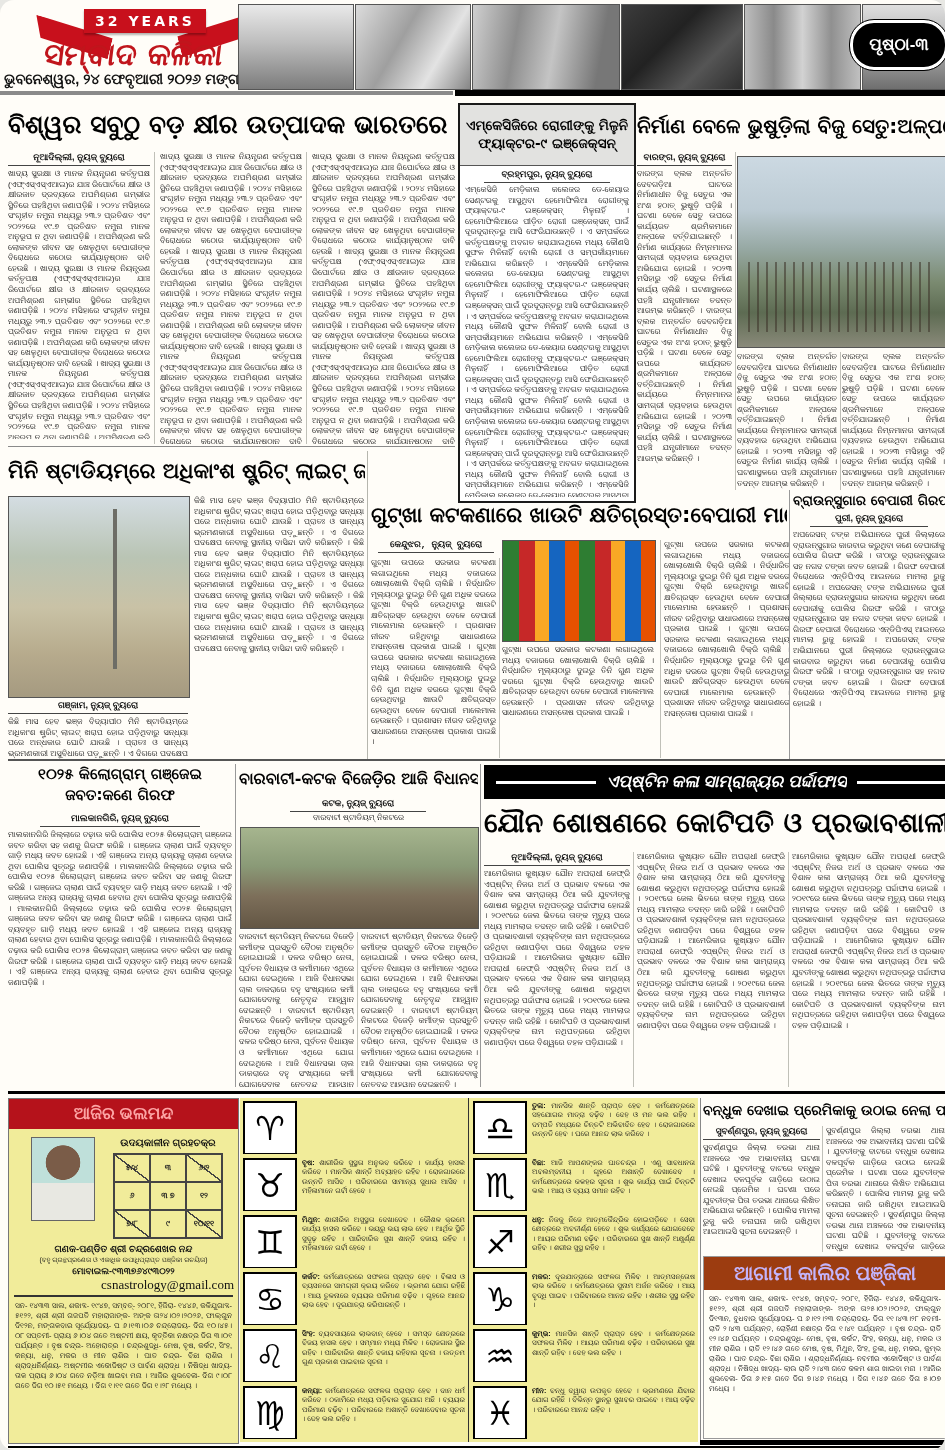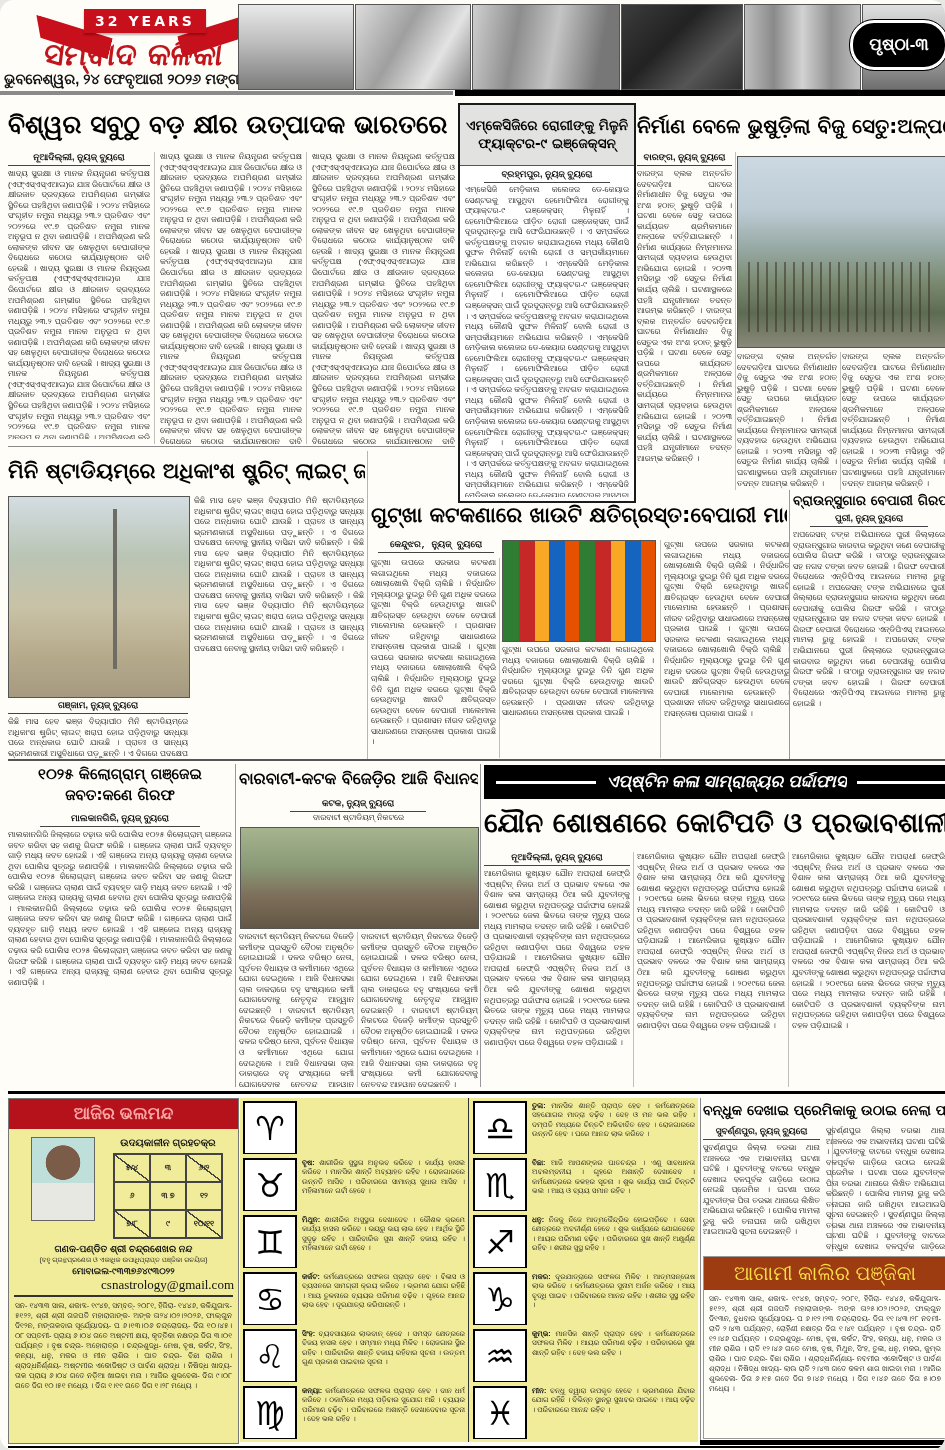--- a/index.html
+++ b/index.html
@@ -43,21 +43,21 @@
   .ph-pond{background:linear-gradient(180deg,#dfdfdf 0%,#aeaeae 50%,#6f6f6f 100%);}
   .ph-construction{background:linear-gradient(180deg,#ccd9e2 0%,#bccbd4 28%,#97a9a4 48%,#7a8a70 66%,#5d6b52 82%,#8a8a7a 100%);}
   .ph-street{background:linear-gradient(180deg,#d4dde2 0%,#b9c4b4 30%,#c9c2a6 55%,#b7ab8d 78%,#a59a80 100%);}
   .ph-gutkha{background:repeating-linear-gradient(90deg,#2e7d32 0 16px,#c62828 16px 32px,#f9a825 32px 46px,#1565c0 46px 62px,#e65100 62px 76px);}
   .ph-meeting{background:linear-gradient(180deg,#a6b58e 0%,#8a9a77 38%,#7d6f5a 68%,#635644 100%);}
   .pole{position:absolute;left:58%;top:6%;width:4px;height:80%;background:#6d6d66;}
   .rebar{position:absolute;inset:55% 5% 8% 5%;background:repeating-linear-gradient(90deg,rgba(60,50,40,.55) 0 2px,transparent 2px 9px);}
   
   .yellow{background:#f1ec9a;}
   .red-head{background:#b5121b;color:#fca5a5;font-weight:bold;display:flex;align-items:center;justify-content:center;}
-  .brown-head{background:#9c3c10;color:#fde047;font-weight:normal;display:flex;align-items:center;justify-content:center;}
+  .brown-head{background:#9c3c10;color:#c4b5fd;font-weight:bold;display:flex;align-items:center;justify-content:center;}
   .portrait{border:1px solid #666;background:
       radial-gradient(circle at 50% 30%,#7a5c48 0 26%,transparent 27%),
       linear-gradient(180deg,#bfe0da 0 55%,#e8e8e2 55% 100%);}
   .chart{display:grid;grid-template-columns:repeat(3,1fr);grid-template-rows:repeat(3,1fr);
          border:1px solid #444;}
   .chart div{border:1px solid #444;font-size:8px;display:flex;align-items:center;justify-content:center;
              font-weight:bold;color:#222;overflow:hidden;}
   .chart div.diag{background:linear-gradient(to top right,transparent calc(50% - .7px),#444 calc(50% - .7px) calc(50% + .7px),transparent calc(50% + .7px));}
   .astro-name{font-weight:bold;font-size:9.5px;text-align:center;}
   .astro-cred{font-size:6.8px;text-align:center;}
@@ -308,21 +308,21 @@
           <div class="zbox">
             <span>♓</span>
           </div>
           <div class="ztxt"><span class="zsign">ମୀନ:</span> <span>ବନ୍ଧୁ ଦ୍ୱାରା ଉପକୃତ ହେବେ । ଭ୍ରମଣରେ ଯିବାର ଯୋଗ ରହିଛି । ବିଭିନ୍ନ ସ୍ଥାନରୁ ସୁଖବର ପାଇବେ । ଆୟ ବଢ଼ିବ । ପରିବାରରେ ଆନନ୍ଦ ରହିବ ।</span></div>
         </div>
     </div>
   </div>
   <div class="abs vr" style="left:700px;top:1098px;height:344px;background:#888;"></div>
 
   <div class="abs hl" style="left:703px;top:1098px;width:242px;height:24px;font-size:14px;line-height:24px;">ବନ୍ଧୁକ ଦେଖାଇ ପ୍ରେମିକାକୁ ଉଠାଇ ନେଲା ପ୍ରେମିକ</div>
-  <div class="abs col" style="left:703px;top:1126px;width:117px;height:126px;border-right:1px solid #c0c0b8;padding-right:12px;">
+  <div class="abs col" style="left:703px;top:1126px;width:117px;height:126px;border-right:1px solid #c0c0b8;padding-right:2px;">
     <div class="byline">ସୁବର୍ଣ୍ଣପୁର, ନ୍ୟୁଜ୍ ବ୍ୟୁରୋ</div>
     <div class="body-txt" style="height:106px;">ସୁବର୍ଣ୍ଣପୁର ଜିଲ୍ଲା ତରଭା ଥାନା ଅଞ୍ଚଳରେ ଏକ ଅଭାବନୀୟ ଘଟଣା ଘଟିଛି । ଯୁବତୀଙ୍କୁ ବାଟରେ ବନ୍ଧୁକ ଦେଖାଇ ବଳପୂର୍ବକ ଗାଡ଼ିରେ ଉଠାଇ ନେଇଛି ପ୍ରେମିକ । ଘଟଣା ପରେ ଯୁବତୀଙ୍କ ପିତା ତରଭା ଥାନାରେ ଲିଖିତ ଅଭିଯୋଗ କରିଛନ୍ତି । ପୋଲିସ ମାମଲା ରୁଜୁ କରି ତନାଘନା ଜାରି ରଖିଥିବା ଆଇଆଇସି ସୂଚନା ଦେଇଛନ୍ତି ।</div>
   </div>
   <div class="abs col" style="left:826px;top:1126px;width:119px;height:126px;">
     <div class="body-txt" style="height:126px;">ସୁବର୍ଣ୍ଣପୁର ଜିଲ୍ଲା ତରଭା ଥାନା ଅଞ୍ଚଳରେ ଏକ ଅଭାବନୀୟ ଘଟଣା ଘଟିଛି । ଯୁବତୀଙ୍କୁ ବାଟରେ ବନ୍ଧୁକ ଦେଖାଇ ବଳପୂର୍ବକ ଗାଡ଼ିରେ ଉଠାଇ ନେଇଛି ପ୍ରେମିକ । ଘଟଣା ପରେ ଯୁବତୀଙ୍କ ପିତା ତରଭା ଥାନାରେ ଲିଖିତ ଅଭିଯୋଗ କରିଛନ୍ତି । ପୋଲିସ ମାମଲା ରୁଜୁ କରି ତନାଘନା ଜାରି ରଖିଥିବା ଆଇଆଇସି ସୂଚନା ଦେଇଛନ୍ତି । ସୁବର୍ଣ୍ଣପୁର ଜିଲ୍ଲା ତରଭା ଥାନା ଅଞ୍ଚଳରେ ଏକ ଅଭାବନୀୟ ଘଟଣା ଘଟିଛି । ଯୁବତୀଙ୍କୁ ବାଟରେ ବନ୍ଧୁକ ଦେଖାଇ ବଳପୂର୍ବକ ଗାଡ଼ିରେ ଉଠାଇ ନେଇଛି ପ୍ରେମିକ । ଘଟଣା ପରେ ଯୁବତୀଙ୍କ ପିତା ତରଭା ଥାନାରେ ଲିଖିତ ଅଭିଯୋଗ କରିଛନ୍ତି । ପୋଲିସ ମାମଲା ରୁଜୁ କରି ତନାଘନା ଜାରି ରଖିଥିବା ଆଇଆଇସି ସୂଚନା ଦେଇଛନ୍ତି ।</div>
   </div>
 
   <div class="abs" style="left:703px;top:1256px;width:242px;height:181px;border:1px solid #999;background:#fffef6;">
     <div class="brown-head" style="height:33px;font-size:20px;">
       <span>ଆଗାମୀ କାଲିର ପଞ୍ଜିକା</span>

